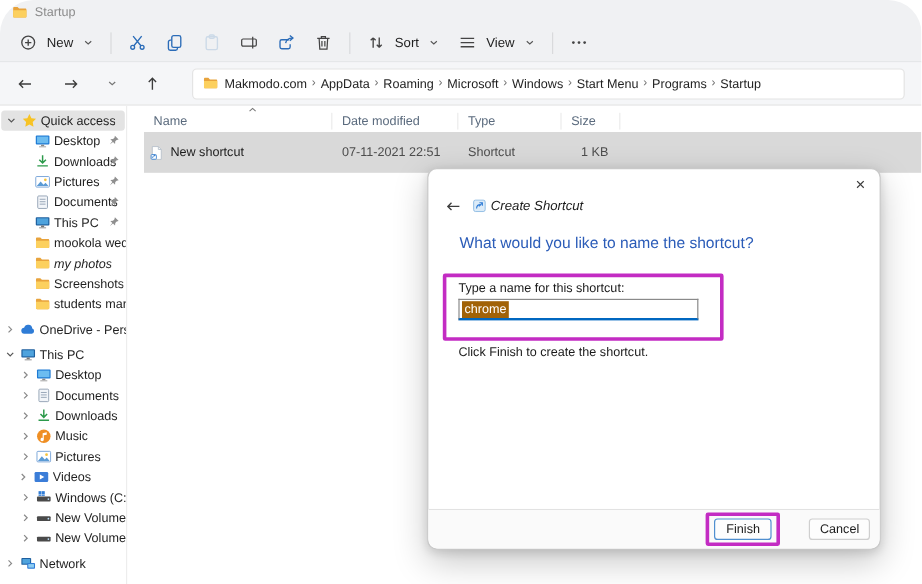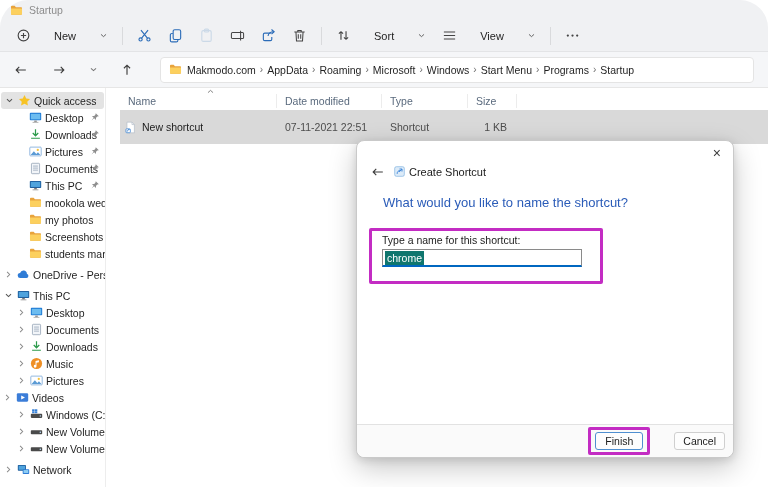--- a/index.html
+++ b/index.html
@@ -4,21 +4,21 @@
 <style>
   * { margin:0; padding:0; box-sizing:border-box; }
   html,body { width:768px; height:487px; }
   body { font-family:"Liberation Sans","DejaVu Sans",sans-serif; background:#fff; overflow:hidden; }
   .screen { position:relative; width:768px; height:487px; background:#fff; overflow:hidden;border-radius:28px; }
 
   
   .titlebar { height:20px; background:#f0f1f3; display:flex; align-items:center; padding-left:10px; }
   .tab { display:flex; align-items:center; gap:6px; font-size:10.5px; color:#8c8c8c; }
   .commandbar { height:32px; background:#f0f1f3; border-bottom:1px solid #e3e4e6; display:flex; align-items:center; padding:0 8px; }
-  .cmd-btn { display:flex; align-items:center; gap:23px; padding:4px 8px; border-radius:4px; font-size:11px; color:#1f1f1f; cursor:default; }
+  .cmd-btn { display:flex; align-items:center; gap:8px; padding:4px 8px; border-radius:4px; font-size:11px; color:#1f1f1f; cursor:default; }
   .cmd-btn.disabled { opacity:.45; }
   .cmd-sep { width:1px; height:18px; background:#d9dadc; margin:0 6px; }
   .addressbar { height:36px; background:#f5f6f8; border-bottom:1px solid #e6e6e6; display:flex; align-items:center; padding:0 10px; gap:16px; }
   .nav-btn { width:22px; height:22px; display:flex; align-items:center; justify-content:center; border-radius:4px; }
   .bc-field { flex:1; height:26px; margin-left:6px; margin-right:4px; background:#fff; border:1px solid #e4e4e4; border-radius:4px; display:flex; align-items:center; padding:0 8px; gap:2px; overflow:hidden; }
   .crumb { font-size:10.5px; color:#1f1f1f; padding:0 3px; white-space:nowrap; }
   .crumb-sep { font-size:10px; color:#6f6f6f; padding:0 1px; }
 
   
   .content { display:flex; height:399px; }
@@ -39,27 +39,27 @@
   .cell { flex:none; padding-left:8px; white-space:nowrap; overflow:hidden; }
   .name-cell { display:flex; align-items:center; gap:5px; padding-left:4px; }
   .dim { color:#4d4d4d; }
   .size-cell { text-align:right; padding-right:10px; }
 
   
   .dialog { position:absolute; left:356px; top:140px; width:378px; height:318px; background:#fff; border:1px solid #c9c9c9; border-radius:8px; box-shadow:0 10px 28px rgba(0,0,0,.22), 0 2px 8px rgba(0,0,0,.12); z-index:5; }
   .dlg-close { position:absolute; top:3px; right:12px; font-size:14px; color:#3c3c3c; line-height:18px; }
   .dlg-back { position:absolute; left:14px; top:24px; }
   .dlg-wicon { position:absolute; left:37px; top:25px; }
-  .dlg-title { position:absolute; left:52px; top:25px; font-size:11px; color:#1b1b1b; }
+  .dlg-title { position:absolute; left:52px; top:25px; font-size:11px; color:#1b1b1b;font-style:italic; }
   .dlg-heading { position:absolute; left:26px; top:54px; font-size:13px; color:#2b5cb8; }
   .annot-box { position:absolute; border:3px solid #c32cc3; border-radius:2px; }
   .input-annot { left:12px; top:87px; width:234px; height:56px; }
   .dlg-input-label { position:absolute; left:25px; top:93px; font-size:10.5px; color:#1b1b1b; }
   .dlg-input { position:absolute; left:25px; top:108px; width:200px; height:18px; background:#fff; border:1px solid #8a8a8a; border-bottom:2px solid #0067c0; display:flex; align-items:center; }
-  .sel-text { background:#0f766e; color:#fff; font-size:10.5px; padding:1px 2px; margin-left:2px; }
+  .sel-text { background:#a16207; color:#fff; font-size:10.5px; padding:1px 2px; margin-left:2px; }
   .dlg-hint { position:absolute; left:25px; top:147px; font-size:10.5px; color:#1b1b1b; }
   .dlg-footer { position:absolute; left:0; right:0; bottom:0; height:33px; background:#fafafa; border-top:1px solid #e2e2e2; border-radius:0 0 8px 8px; display:flex; align-items:center; justify-content:flex-end; gap:24px; padding-right:8px; }
   .finish-annot { border:3px solid #c32cc3; border-radius:2px; padding:2px 4px; display:flex; }
   .btn { font-size:10.5px; height:18px; padding:0 8px; background:#fdfdfd; border:1px solid #cfcfcf; border-radius:3px; font-family:inherit; color:#1b1b1b; }
   .btn.finish { border-color:#4f8fd0; min-width:48px; }
   .btn.cancel { min-width:40px; }
 
   .ico { display:inline-flex; align-items:center; justify-content:center; }
   svg { display:block; }
 </style>
@@ -323,21 +323,21 @@
         </div>
         <div class="side-item" style="padding-left: 27px;">
           <span class="ico side-ico">
             <svg width="13" height="13" viewBox="0 0 16 16">
               <path d="M1.2 3.4c0-.6.5-1.1 1.1-1.1h3.4l1.6 1.6h6.4c.6 0 1.1.5 1.1 1.1v7c0 .6-.5 1.1-1.1 1.1H2.3c-.6 0-1.1-.5-1.1-1.1z" fill="#e8a33c"></path>
               <path d="M1.2 5.6h13.6V12c0 .6-.5 1.1-1.1 1.1H2.3c-.6 0-1.1-.5-1.1-1.1z" fill="#fcd05e"></path>
             </svg>
           </span>
           <span class="side-label">mookola wedd</span>
         </div>
-        <div class="side-item" style="padding-left: 27px;">
+        <div class="side-item" style="padding-left: 27px; font-style: italic;">
           <span class="ico side-ico">
             <svg width="13" height="13" viewBox="0 0 16 16">
               <path d="M1.2 3.4c0-.6.5-1.1 1.1-1.1h3.4l1.6 1.6h6.4c.6 0 1.1.5 1.1 1.1v7c0 .6-.5 1.1-1.1 1.1H2.3c-.6 0-1.1-.5-1.1-1.1z" fill="#e8a33c"></path>
               <path d="M1.2 5.6h13.6V12c0 .6-.5 1.1-1.1 1.1H2.3c-.6 0-1.1-.5-1.1-1.1z" fill="#fcd05e"></path>
             </svg>
           </span>
           <span class="side-label">my photos</span>
         </div>
         <div class="side-item" style="padding-left: 27px;">
           <span class="ico side-ico">
@@ -451,21 +451,21 @@
           </span>
           <span class="ico side-ico">
             <svg width="13" height="13" viewBox="0 0 16 16">
               <rect x="1" y="2.6" width="14" height="10.8" rx="1" fill="#fff" stroke="#7aa7d9"></rect>
               <circle cx="10.8" cy="6" r="1.4" fill="#f5c33b"></circle>
               <path d="M2 12.4l4-4.8 3 3.4 2-2 3 3.4z" fill="#5b9bd5"></path>
             </svg>
           </span>
           <span class="side-label">Pictures</span>
         </div>
-        <div class="side-item" style="padding-left: 1px; align-items: center;">
+        <div class="side-item" style="padding-left: 13px; align-items: center;">
           <span class="ico tree-chev">
             <svg width="9" height="9" viewBox="0 0 16 16" fill="none" stroke="#8a8a8a" stroke-width="1.8">
               <path d="M5.5 3.5L10 8l-4.5 4.5"></path>
             </svg>
           </span>
           <span class="ico side-ico">
             <svg width="13" height="13" viewBox="0 0 16 16">
               <rect x="1" y="2.8" width="14" height="10.4" rx="1.4" fill="#3b7dd8"></rect>
               <path d="M6.4 5.4l4.6 2.6-4.6 2.6z" fill="#fff"></path>
             </svg>
@@ -586,20 +586,21 @@
           <path d="M7.4 8.8l4-4" stroke="#2f7cd6" stroke-width="1.3"></path>
         </svg>
       </span>
     <div class="dlg-title">Create Shortcut</div>
     <div class="dlg-heading">What would you like to name the shortcut?</div>
     <div class="annot-box input-annot"></div>
     <div class="dlg-input-label">Type a name for this shortcut:</div>
     <div class="dlg-input">
       <span class="sel-text">chrome</span>
     </div>
+    <div class="dlg-hint">Click Finish to create the shortcut.</div>
     <div class="dlg-footer">
       <div class="finish-annot">
         <button class="btn finish">Finish</button>
       </div>
       <button class="btn cancel">Cancel</button>
     </div>
   </div>
 
 </div>
 

